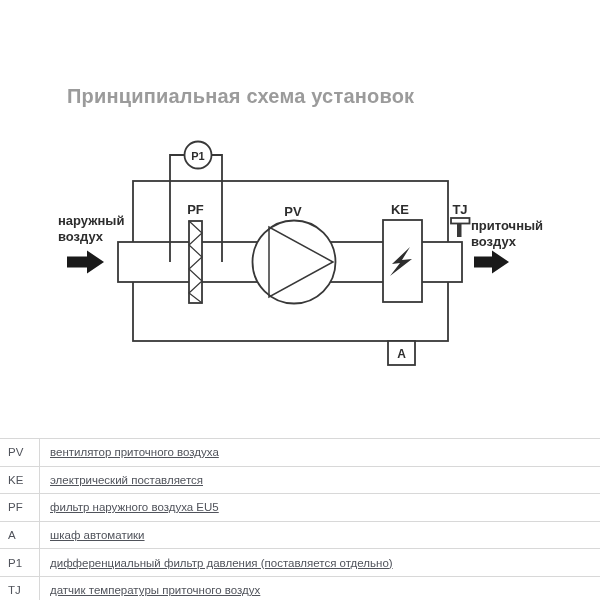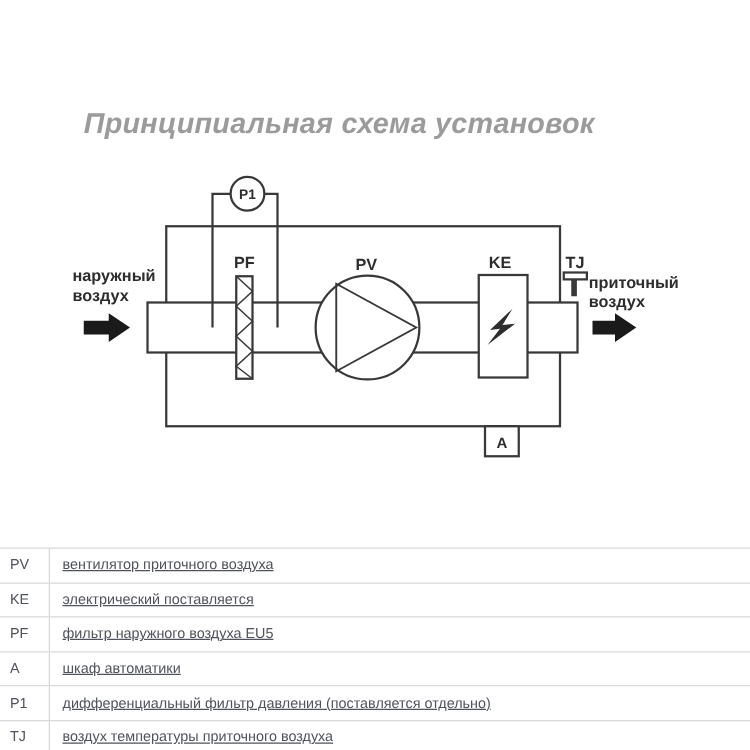--- a/index.html
+++ b/index.html
@@ -12,26 +12,25 @@
   *{box-sizing:border-box;margin:0;padding:0;}
   html,body{width:600px;height:600px;overflow:hidden;}
   body{
     position:relative;
     background:#ffffff;
     font-family:"Liberation Sans", sans-serif;
   }
   .page-title{
     position:absolute;
     left:67px; top:85px;
-    font-size:23px;
+    font-size:20px;
     font-weight:bold;
     color:var(--title);
     letter-spacing:0.2px;
     white-space:nowrap;
-    font-style:italic;
   }
   .schematic{
     position:absolute;
     left:0; top:0;
     width:600px; height:430px;
   }
   .schematic text{
     font-family:"Liberation Sans", sans-serif;
     font-weight:bold;
     fill:var(--label);
@@ -128,15 +127,15 @@
   <div class="legend-row">
     <div class="legend-code">A</div>
     <div class="legend-desc">шкаф автоматики</div>
   </div>
   <div class="legend-row">
     <div class="legend-code">P1</div>
     <div class="legend-desc">дифференциальный фильтр давления (поставляется отдельно)</div>
   </div>
   <div class="legend-row">
     <div class="legend-code">TJ</div>
-    <div class="legend-desc">воздух температуры приточного воздуха</div>
+    <div class="legend-desc">датчик температуры приточного воздух</div>
   </div>
 </div>
 
 </body></html>

